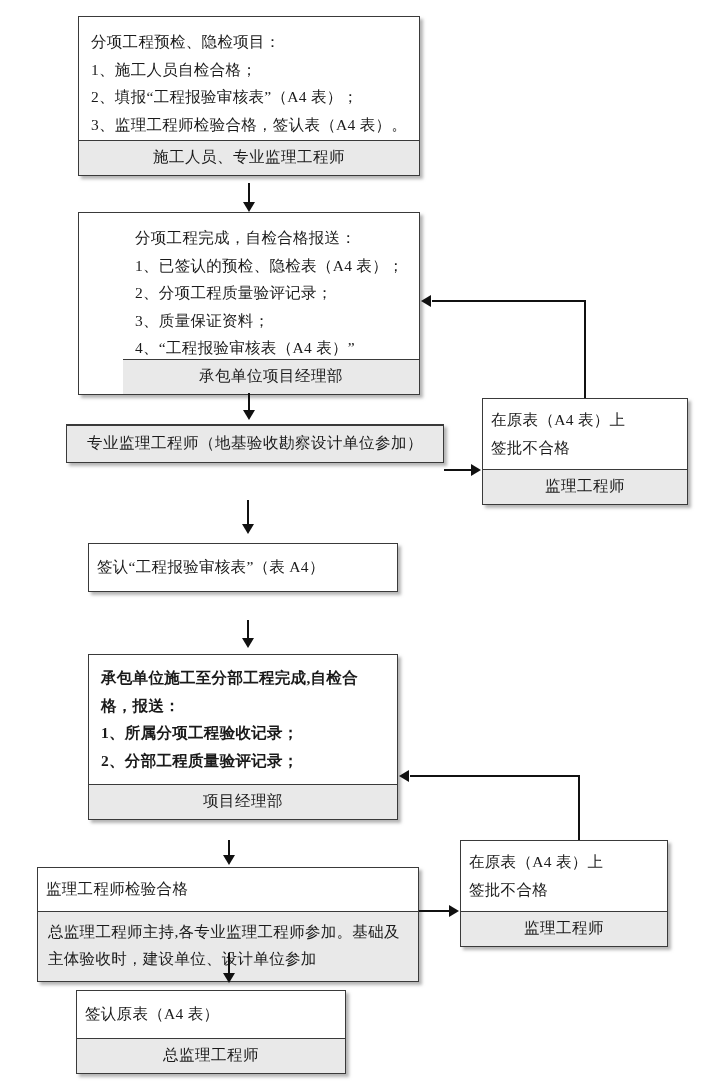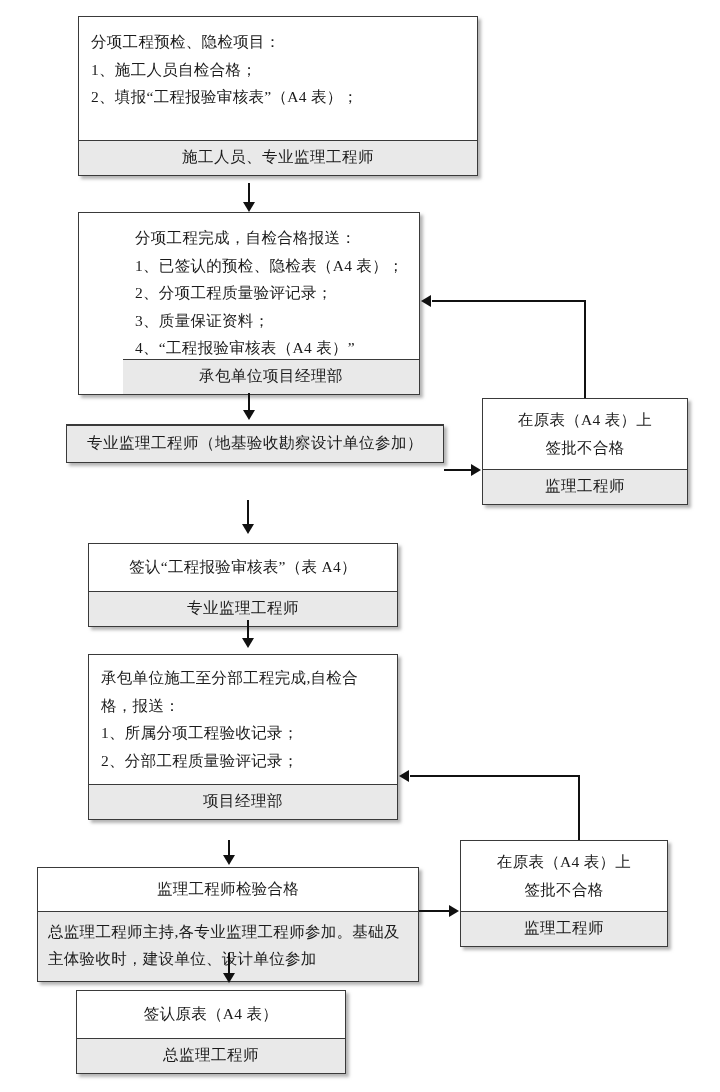--- a/index.html
+++ b/index.html
@@ -47,21 +47,21 @@
     letter-spacing: 0.5px;
   }
 
   .line {
     margin: 0;
     font-size: 15.5px;
     line-height: 1.78;
     letter-spacing: 0.3px;
     white-space: nowrap;
   }
-  .line.center { text-align: center; }
+  .line.center { }
   .line.wrap   { white-space: normal; }
 
   
   .conn {
     position: absolute;
     background: #111111;
   }
   .conn.v { width: 2px; }
   .conn.h { height: 2px; }
 
@@ -79,38 +79,38 @@
     border-bottom: 6.5px solid transparent;
     border-left: 10px solid #111111;
   }
   .arrow.left {
     border-top: 6.5px solid transparent;
     border-bottom: 6.5px solid transparent;
     border-right: 10px solid #111111;
   }
 
   
-  #node-pre-inspection      { left: 78px;  top: 16px;   width: 400px; }
+  #node-pre-inspection      { left: 78px;  top: 16px;   width: 342px; }
   #node-pre-inspection .body{ height: 123px; padding-top: 11px; }
 
   #node-subitem-complete      { left: 78px;  top: 212px;  width: 342px; padding-left: 44px; }
   #node-subitem-complete .body{ height: 146px; padding-top: 11px; }
 
   #node-subitem-acceptance      { left: 66px;  top: 424px;  width: 378px; }
   #node-subitem-acceptance .body{ padding: 9px 10px 10px 10px; }
   #node-subitem-acceptance .footer { padding: 7px 4px 8px 4px; text-align: center; }
 
   #node-reject-upper       { left: 482px; top: 398px;  width: 206px; }
   #node-reject-upper .body { padding: 7px 8px 8px 8px; }
 
   #node-sign-form      { left: 88px;  top: 543px;  width: 310px; }
   #node-sign-form .body{ padding: 9px 8px 10px 8px; }
 
   #node-division-complete      { left: 88px;  top: 654px;  width: 310px; }
-  #node-division-complete .body{ padding: 9px 12px 10px 12px; }
+  #node-division-complete .body{ padding: 9px 12px 10px 12px; font-weight: bold; }
 
   #node-division-acceptance      { left: 37px;  top: 867px;  width: 382px; }
   #node-division-acceptance .body{ padding: 7px 8px 8px 8px; }
   #node-division-acceptance .foot-wrap {
     box-sizing: border-box;
     border-top: 1.6px solid #3a3a3a;
     background: #e9e9e9;
     padding: 6px 10px 8px 10px;
   }
 
@@ -123,20 +123,21 @@
 </head>
 <body>
 
 <div id="canvas">
 
   <div class="node" id="node-pre-inspection">
     <div class="body">
       <p class="line">分项工程预检、隐检项目：</p>
       <p class="line">1、施工人员自检合格；</p>
       <p class="line">2、填报“工程报验审核表”（A4 表）；</p>
+      <p class="line">3、监理工程师检验合格，签认表（A4 表）。</p>
     </div>
     <div class="footer">施工人员、专业监理工程师</div>
   </div>
 
   <div class="conn v" style="left:248px; top:183px; height:22px;"></div>
   <div class="arrow down" style="left:242.5px; top:202px;"></div>
 
   <div class="node" id="node-subitem-complete">
     <div class="body">
       <p class="line">分项工程完成，自检合格报送：</p>
@@ -170,21 +171,20 @@
     <div class="footer">监理工程师</div>
   </div>
 
   <div class="conn v" style="left:247px; top:500px; height:26px;"></div>
   <div class="arrow down" style="left:241.5px; top:524px;"></div>
 
   <div class="node" id="node-sign-form">
     <div class="body">
       <p class="line center">签认“工程报验审核表”（表 A4）</p>
     </div>
-    <div class="footer">专业监理工程师</div>
   </div>
 
   <div class="conn v" style="left:247px; top:620px; height:20px;"></div>
   <div class="arrow down" style="left:241.5px; top:638px;"></div>
 
   <div class="node" id="node-division-complete">
     <div class="body">
       <p class="line">承包单位施工至分部工程完成,自检合</p>
       <p class="line">格，报送：</p>
       <p class="line">1、所属分项工程验收记录；</p>

